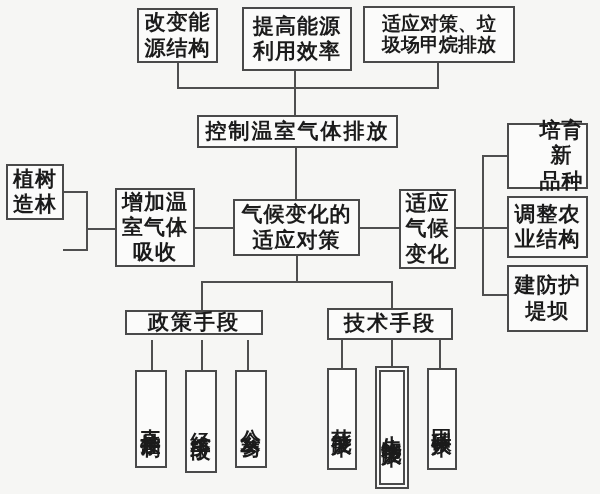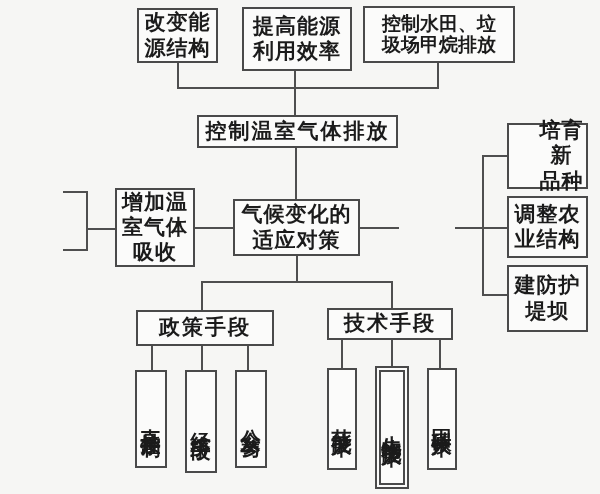--- a/index.html
+++ b/index.html
@@ -71,39 +71,44 @@
   <div class="line" style="left:201px;top:340px;width:2px;height:30px;"></div>
   <div class="line" style="left:247px;top:340px;width:2px;height:30px;"></div>
   <div class="line" style="left:341px;top:340px;width:2px;height:28px;"></div>
   <div class="line" style="left:391px;top:340px;width:2px;height:26px;"></div>
   <div class="line" style="left:439px;top:340px;width:2px;height:28px;"></div>
 
   <div class="box" style="left:137px;top:8px;width:81px;height:55px;">改变能
 源结构</div>
   <div class="box" style="left:242px;top:7px;width:110px;height:64px;">提高能源
 利用效率</div>
-  <div class="box small" style="left:363px;top:6px;width:152px;height:57px;">控制水田、垃
+  <div class="box small" style="left:363px;top:6px;width:152px;height:57px;">适应对策、垃
 圾场甲烷排放</div>
 
   <div class="box spread" style="left:197px;top:115px;width:201px;height:33px;">控制温室气体排放</div>
 
+  <div class="box" style="left:6px;top:164px;width:58px;height:56px;">植树
+造林</div>
   <div class="box" style="left:115px;top:188px;width:80px;height:79px;">增加温
 室气体
 吸收</div>
   <div class="box" style="left:233px;top:199px;width:127px;height:57px;text-align:center;">气候变化的
 适应对策</div>
+  <div class="box" style="left:399px;top:189px;width:57px;height:80px;">适应
+气候
+变化</div>
 
   <div class="box" style="left:507px;top:123px;width:81px;height:66px;padding-left:28px;">培育新
 品种</div>
   <div class="box" style="left:507px;top:196px;width:81px;height:62px;">调整农
 业结构</div>
   <div class="box" style="left:507px;top:265px;width:81px;height:67px;">建防护
 堤坝</div>
 
-  <div class="box spread" style="left:136px;top:310px;width:138px;height:36px;">政策手段</div>
+  <div class="box spread" style="left:125px;top:310px;width:138px;height:25px;">政策手段</div>
   <div class="box spread" style="left:327px;top:308px;width:126px;height:32px;">技术手段</div>
 
   <div class="box vbox" style="left:135px;top:370px;width:32px;height:98px;">直接控制</div>
   <div class="box vbox" style="left:185px;top:370px;width:32px;height:103px;">经济手段</div>
   <div class="box vbox" style="left:235px;top:370px;width:32px;height:98px;">公众参与</div>
   <div class="box vbox" style="left:327px;top:368px;width:30px;height:102px;">节能技术</div>
   <div class="box vbox double" style="left:375px;top:366px;width:34px;height:123px;">生物能技术</div>
   <div class="box vbox" style="left:427px;top:368px;width:30px;height:102px;">固碳技术</div>
 
 </div>

